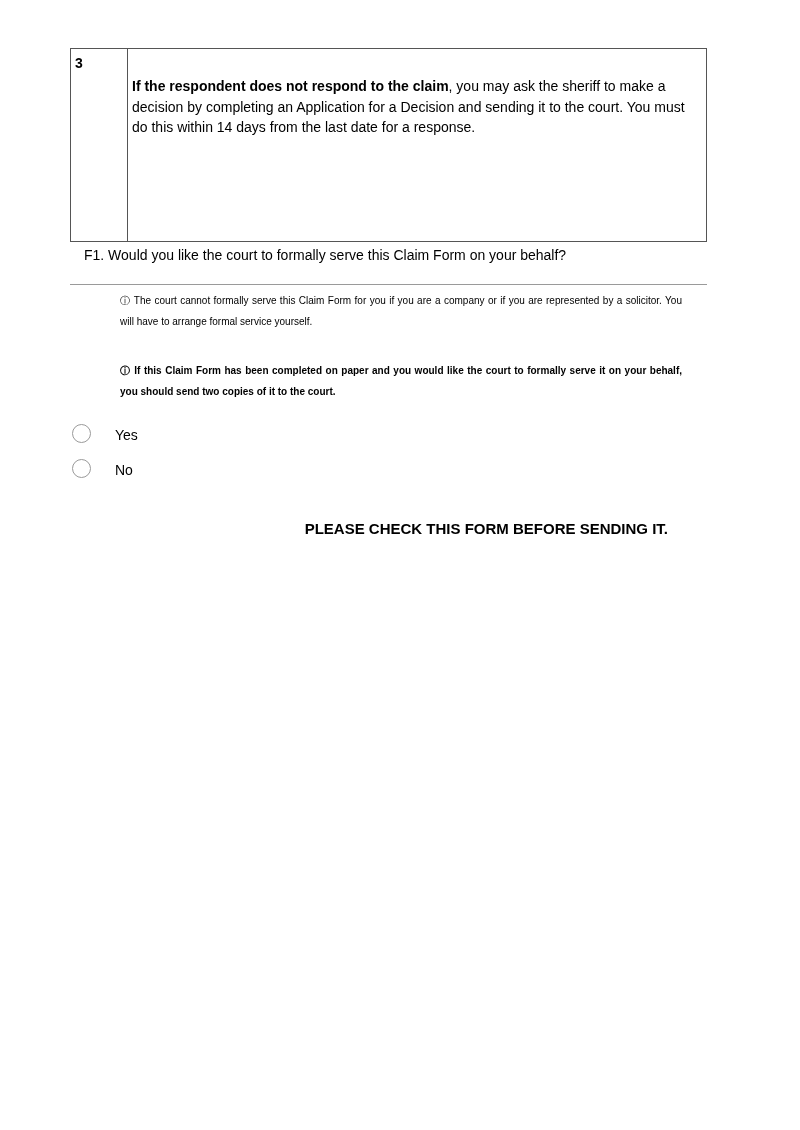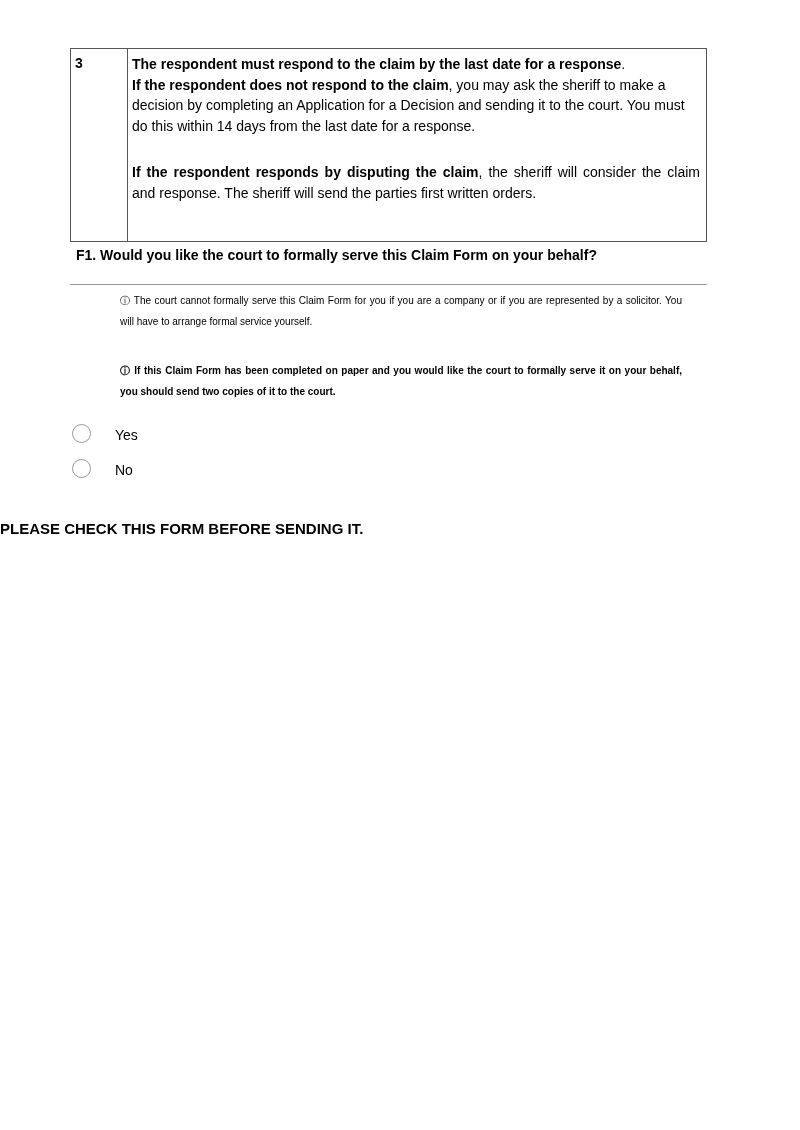--- a/index.html
+++ b/index.html
@@ -4,39 +4,37 @@
 <style>
   html, body { margin:0; padding:0; background:#ffffff; }
   body { width:800px; height:1130px; position:relative; font-family:"Liberation Sans", sans-serif; color:#000; }
   .info-table { position:absolute; left:70px; top:48px; width:637px; height:194px; border:1px solid #555; box-sizing:border-box; }
   .info-table .num-col { position:absolute; left:0; top:0; width:57px; height:100%; border-right:1px solid #555; box-sizing:border-box; }
   .info-table .num { position:absolute; left:4px; top:6px; font-size:14px; font-weight:bold; }
   .info-table .text-col { position:absolute; left:61px; top:5px; width:568px; font-size:14px; line-height:20.5px; }
   .para { margin:0; }
   .para.j { text-align:justify; }
   .b { font-weight:bold; }
-  .q-heading { position:absolute; left:76px; top:247px; font-size:14px; font-weight:bold; }
+  .q-heading { position:absolute; left:84px; top:247px; font-size:14px; font-weight:normal; }
   .rule { position:absolute; left:70px; top:284px; width:637px; height:1px; background:#9a9a9a; }
   .note { position:absolute; left:120px; width:562px; font-size:10px; line-height:20.5px; text-align:justify; }
   .radio-row { position:absolute; left:72px; display:flex; align-items:flex-end; }
   .radio { width:19px; height:19px; border:1px solid #9a9a9a; border-radius:50%; box-sizing:border-box; background:#fff; cursor:pointer; }
   .radio-label { position:absolute; left:43px; font-size:14px; white-space:nowrap; }
-  .footer-note { position:absolute; left:0; width:668px; top:520px; text-align:left; font-size:15px; font-weight:bold; }
+  .footer-note { position:absolute; left:0; width:668px; top:520px; text-align:right; font-size:15px; font-weight:bold; }
 </style>
 </head>
 <body>
 
 <div class="info-table">
   <div class="num-col">
     <span class="num">3</span>
   </div>
   <div class="text-col">
-    <p class="para"><span class="b">The respondent must respond to the claim by the last date for a response</span><span>.</span></p>
-    <p class="para" style=""><span class="b">If the respondent does not respond to the claim</span><span>, you may ask the sheriff to make a decision by completing an Application for a Decision and sending it to the court. You must do this within 14 days from the last date for a response.</span></p>
-    <p class="para j" style="margin-top:26px;"><span class="b">If the respondent responds by disputing the claim</span><span>, the sheriff will consider the claim and response. The sheriff will send the parties first written orders.</span></p>
+    <p class="para" style="margin-top:22px;"><span class="b">If the respondent does not respond to the claim</span><span>, you may ask the sheriff to make a decision by completing an Application for a Decision and sending it to the court. You must do this within 14 days from the last date for a response.</span></p>
   </div>
 </div>
 
 <div class="q-heading">F1. Would you like the court to formally serve this Claim Form on your behalf?</div>
 <div class="rule"></div>
 
 <div class="note" style="top:291px;"><span>ⓘ</span><span> The court cannot formally serve this Claim Form for you if you are a company or if you are represented by a solicitor. You will have to arrange formal service yourself.</span></div>
 
 <div class="note" style="top:361px;font-weight:bold;"><span>ⓘ</span><span> If this Claim Form has been completed on paper and you would like the court to formally serve it on your behalf, you should send two copies of it to the court.</span></div>
 

